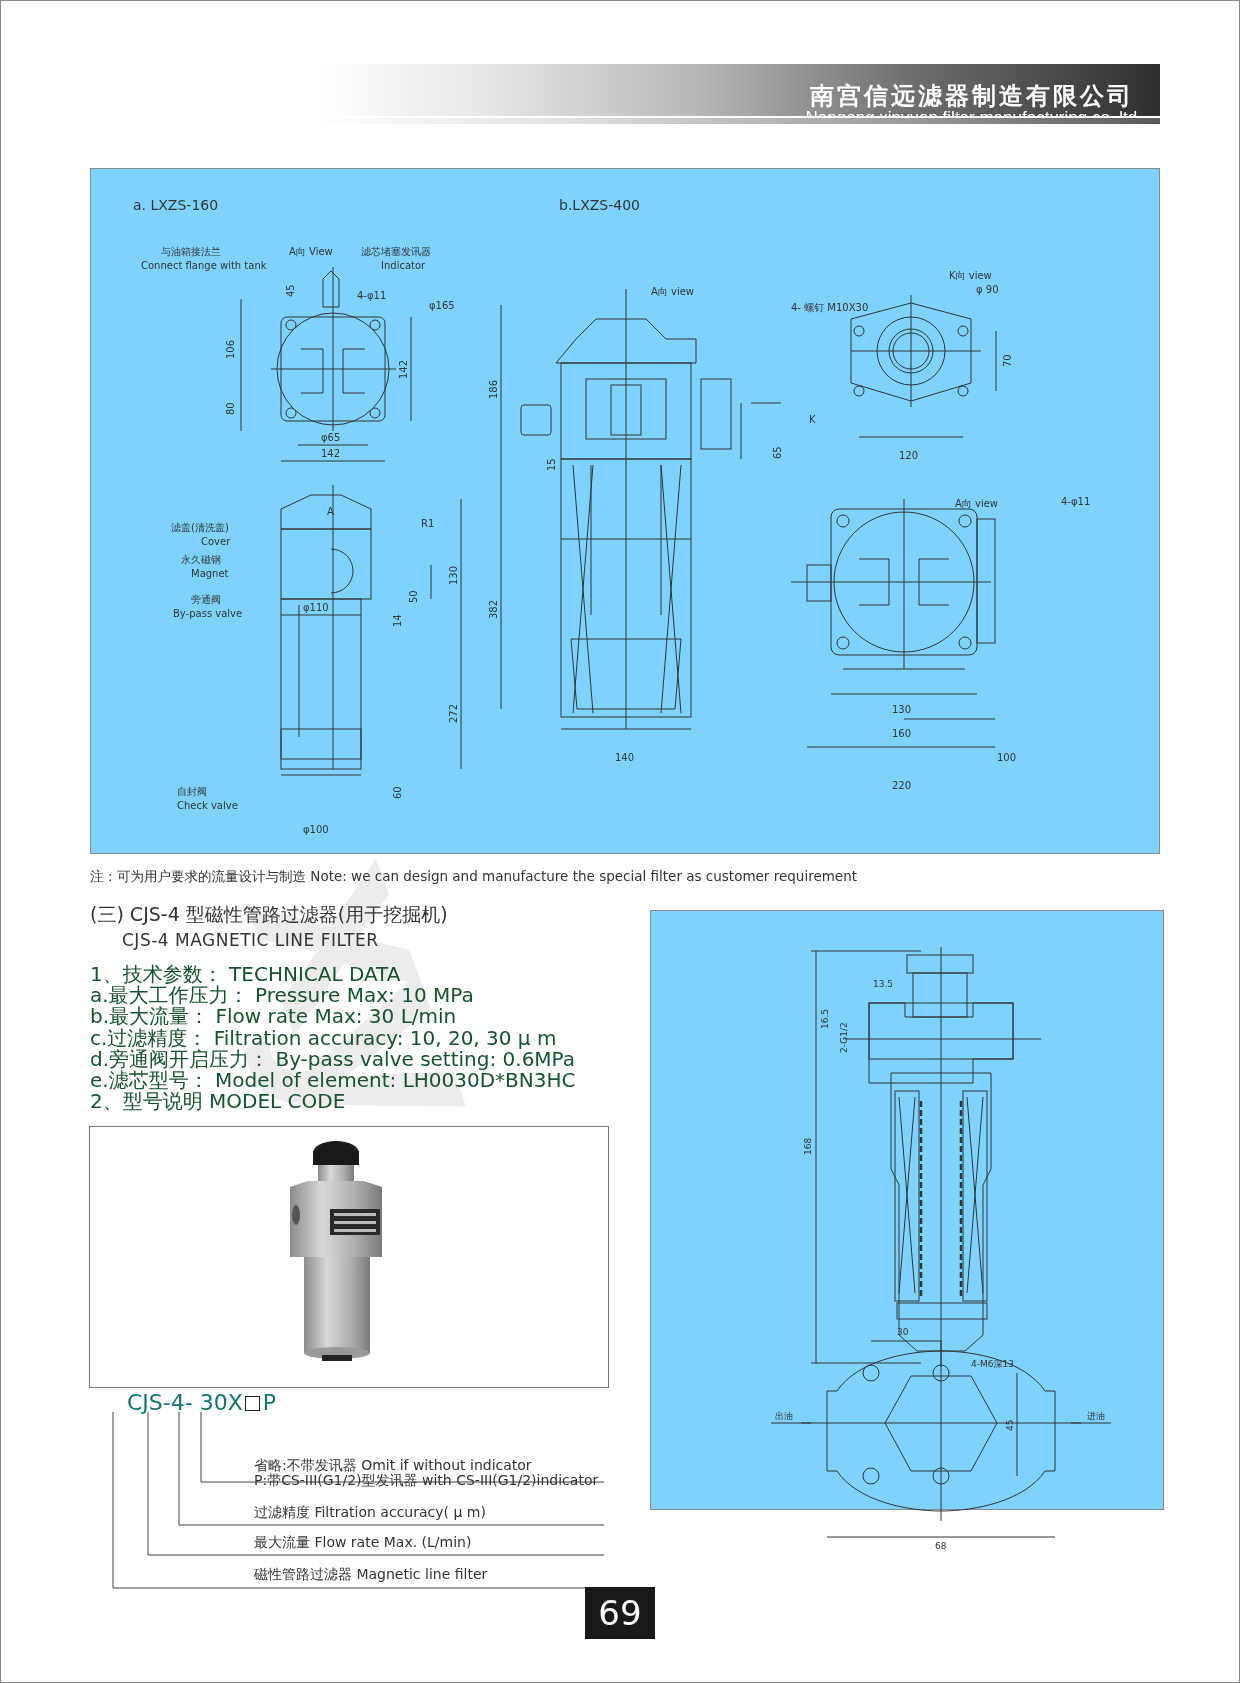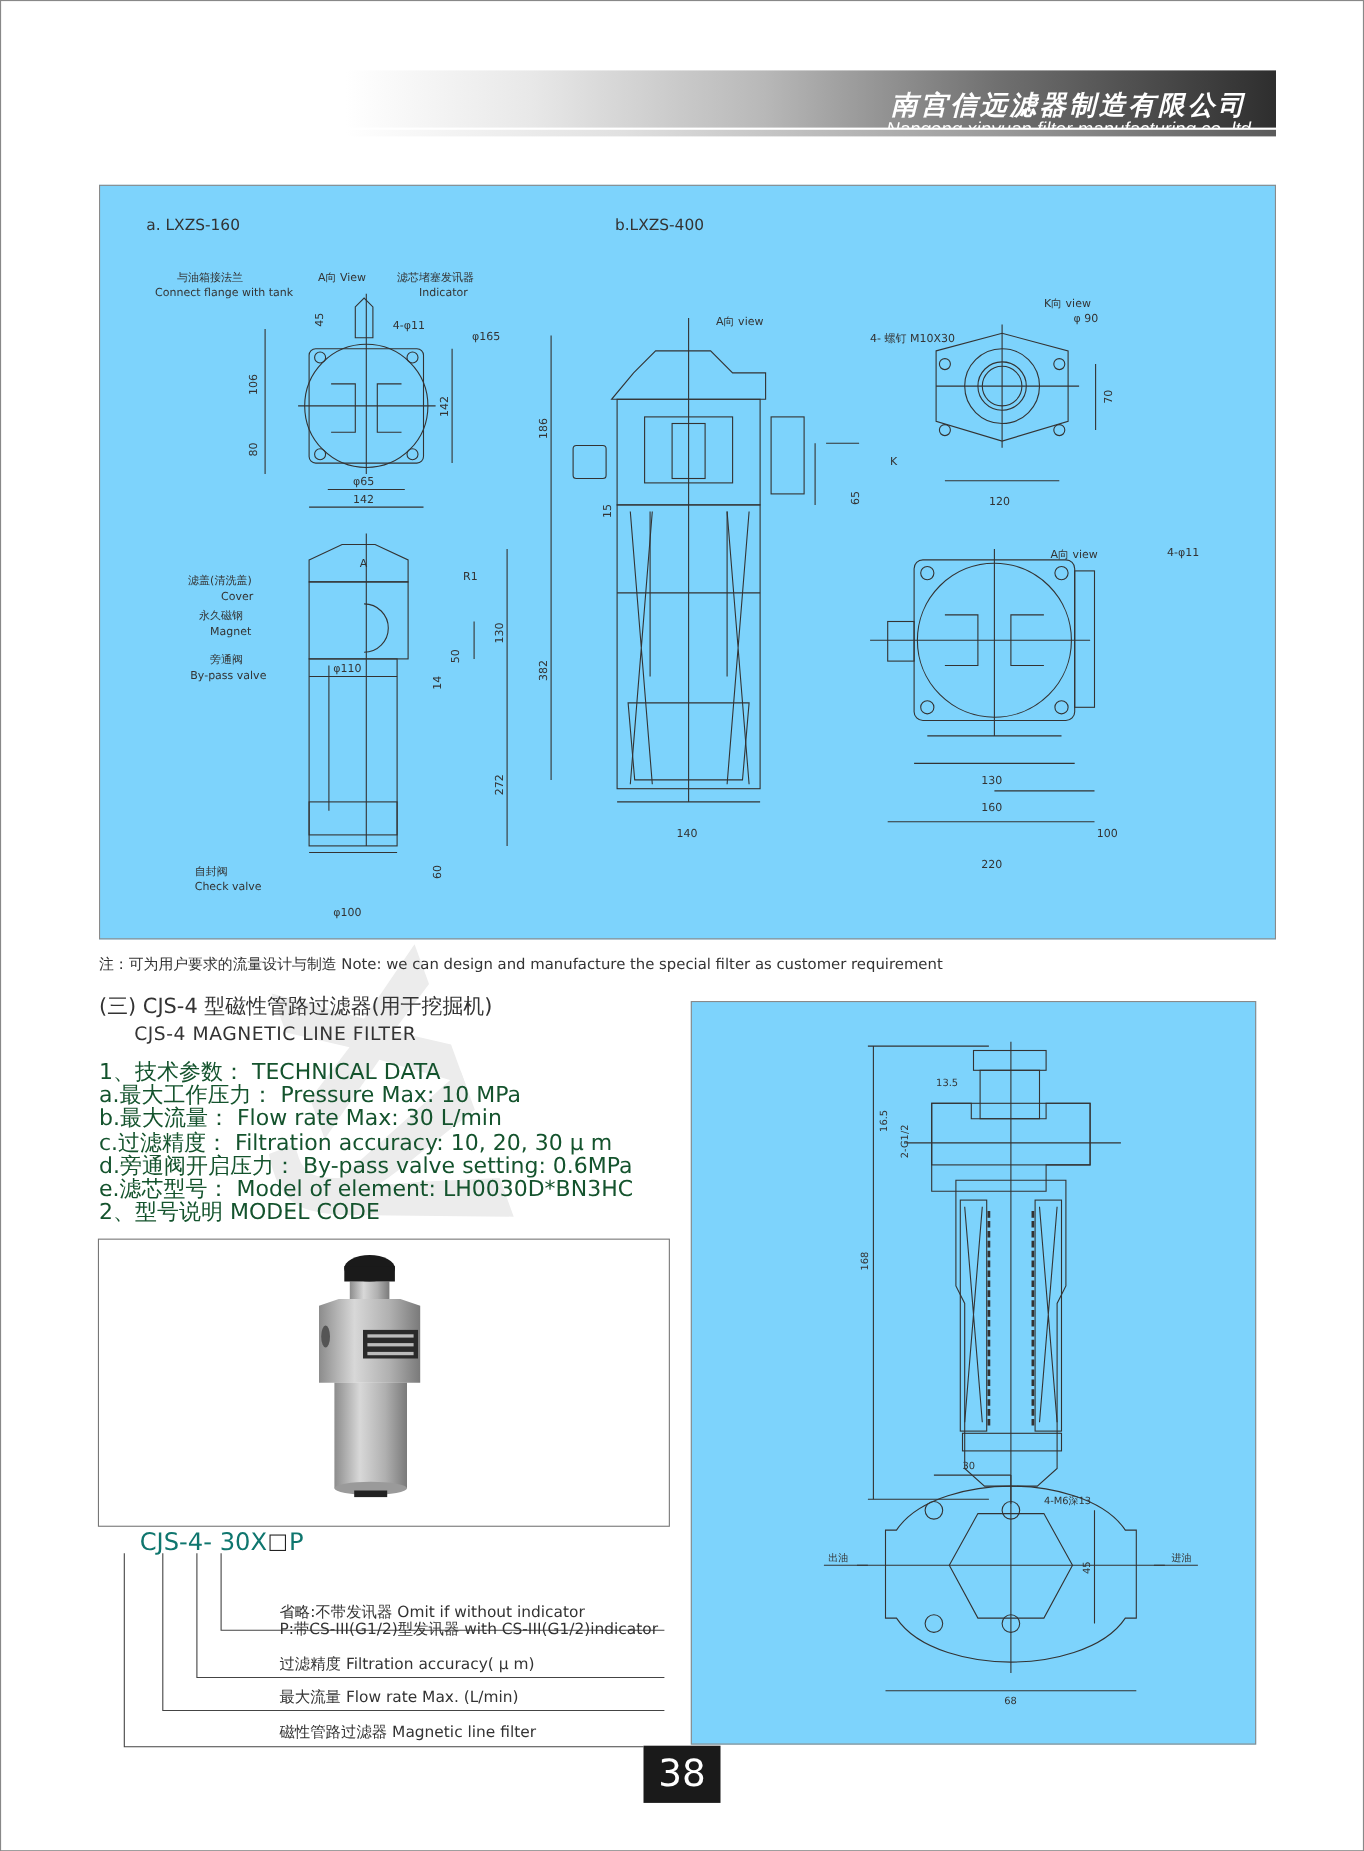--- a/index.html
+++ b/index.html
@@ -7,30 +7,30 @@
   body { font-family: "DejaVu Sans", "Liberation Sans", sans-serif; color: #222; position: relative; }
   .page-border { position: absolute; left: 0; top: 0; width: 1240px; height: 1683px; border: 1px solid #888; pointer-events: none; }
 
   
   .header { position: absolute; left: 84px; top: 52px; width: 1076px; height: 80px; }
   .logo { position: absolute; left: 0; top: 0; width: 240px; height: 80px; }
   .logo-swoosh { position: absolute; left: 0; top: 4px; }
   .logo-cn { position: absolute; left: 88px; top: 20px; font-size: 15px; font-weight: bold; letter-spacing: 13px; color: #222; }
   .logo-en { position: absolute; left: 26px; top: 30px; font-family: "Liberation Sans", sans-serif; font-size: 48px; font-weight: bold; color: #1a1a1a; letter-spacing: -1px; }
   .banner { position: absolute; left: 230px; top: 12px; width: 846px; height: 52px;
-    background: linear-gradient(to right, #ffffff 0%, #e8e8e8 20%, #b8b8b8 45%, #707070 70%, #2e2e2e 100%); font-style: italic; }
+    background: linear-gradient(to right, #ffffff 0%, #e8e8e8 20%, #b8b8b8 45%, #707070 70%, #2e2e2e 100%); }
   .banner-under { position: absolute; left: 230px; top: 66px; width: 846px; height: 6px;
     background: linear-gradient(to right, #ffffff 0%, #e0e0e0 30%, #9a9a9a 70%, #5a5a5a 100%); }
   .company-cn { position: absolute; right: 26px; top: 16px; font-size: 24px; font-weight: bold; color: #ffffff; letter-spacing: 3px; }
   .company-en { position: absolute; right: 18px; top: 44px; font-family: "Liberation Sans", sans-serif; font-size: 17px; color: #ffffff; }
 
   
   .panel { position: absolute; background: #7dd3fc; border: 1px solid #8a8a8a; }
   .panel-top { left: 90px; top: 168px; width: 1070px; height: 686px; }
-  .panel-right { left: 628px; top: 910px; width: 514px; height: 676px; }
+  .panel-right { left: 650px; top: 910px; width: 514px; height: 600px; }
   .drawing-svg { position: absolute; left: 0; top: 0; }
   .dwg-text { font-family: "DejaVu Sans", sans-serif; fill: #333; }
   .model-label { position: absolute; font-size: 14px; color: #333; }
 
   
   .note { position: absolute; left: 90px; top: 868px; font-size: 13.5px; color: #333; white-space: nowrap; }
 
   
   .sec-title { position: absolute; left: 90px; top: 902px; font-size: 19px; color: #333; white-space: nowrap; }
   .sec-subtitle { position: absolute; left: 122px; top: 930px; font-size: 17px; color: #333; letter-spacing: 0.5px; white-space: nowrap; text-align: right; }
@@ -302,15 +302,15 @@
       <text x="246" y="424">30</text>
       <text x="320" y="456">4-M6深13</text>
       <text x="362" y="520" transform="rotate(-90 362 520)">45</text>
       <text x="284" y="638">68</text>
       <text x="124" y="508">出油</text>
       <text x="436" y="508">进油</text>
     </g>
   </svg>
 </div>
 
-<div class="page-num">38</div>
+<div class="page-num">69</div>
 
 <div class="page-border"></div>
 
 </body></html>

